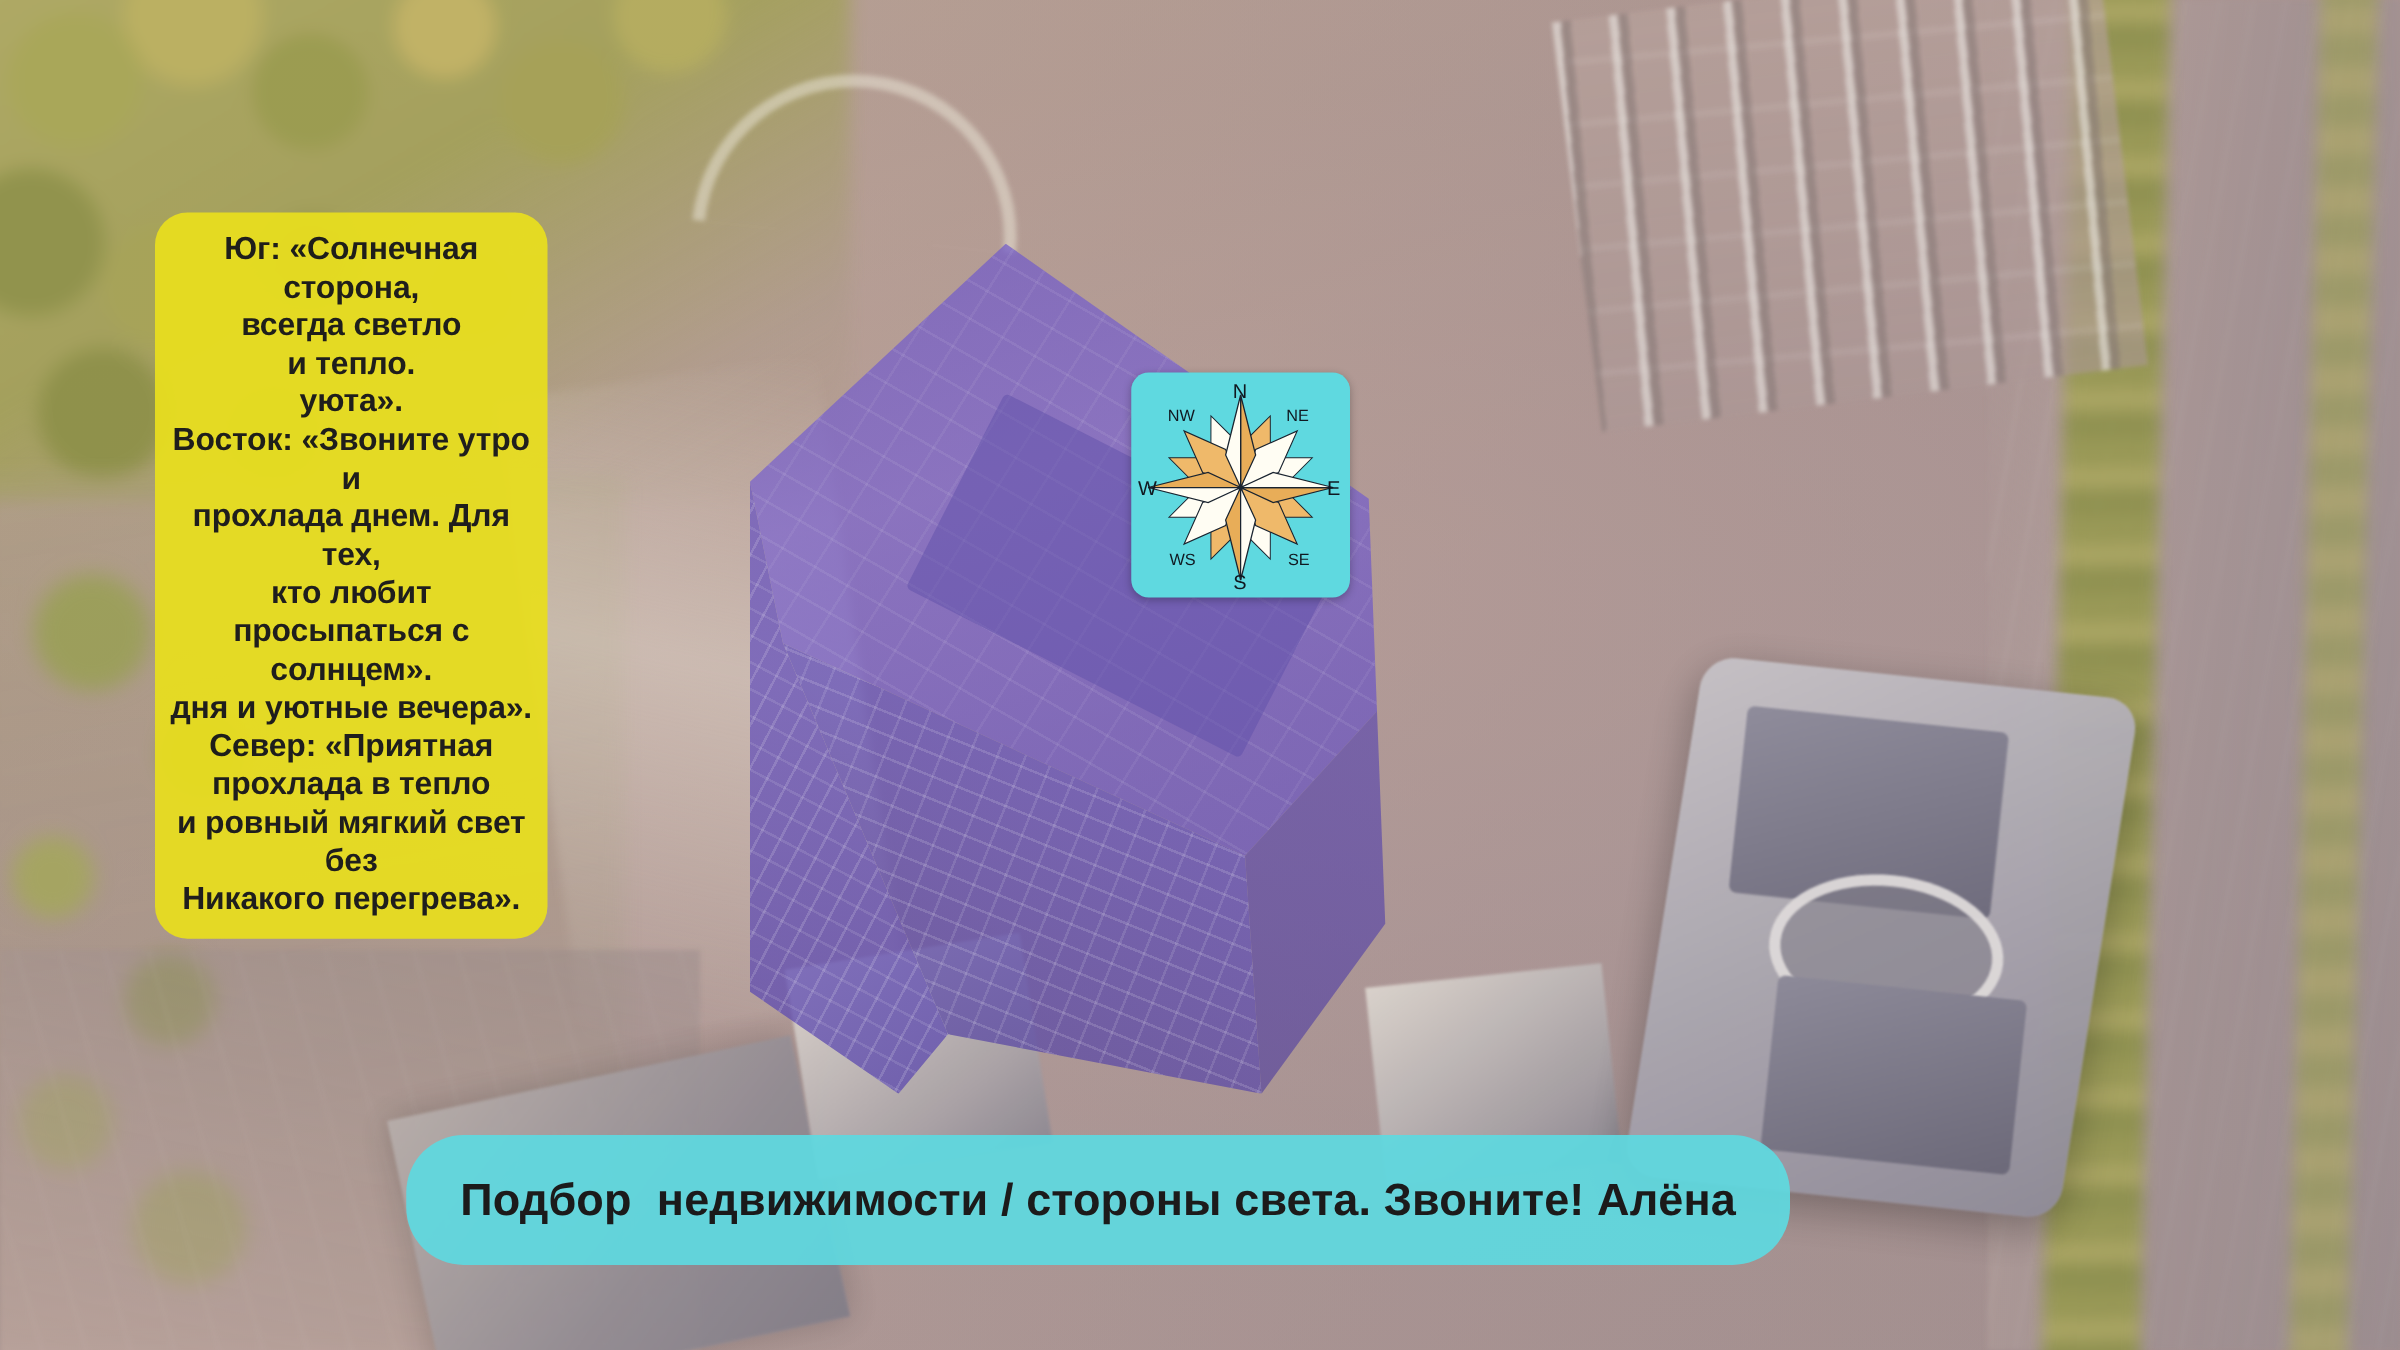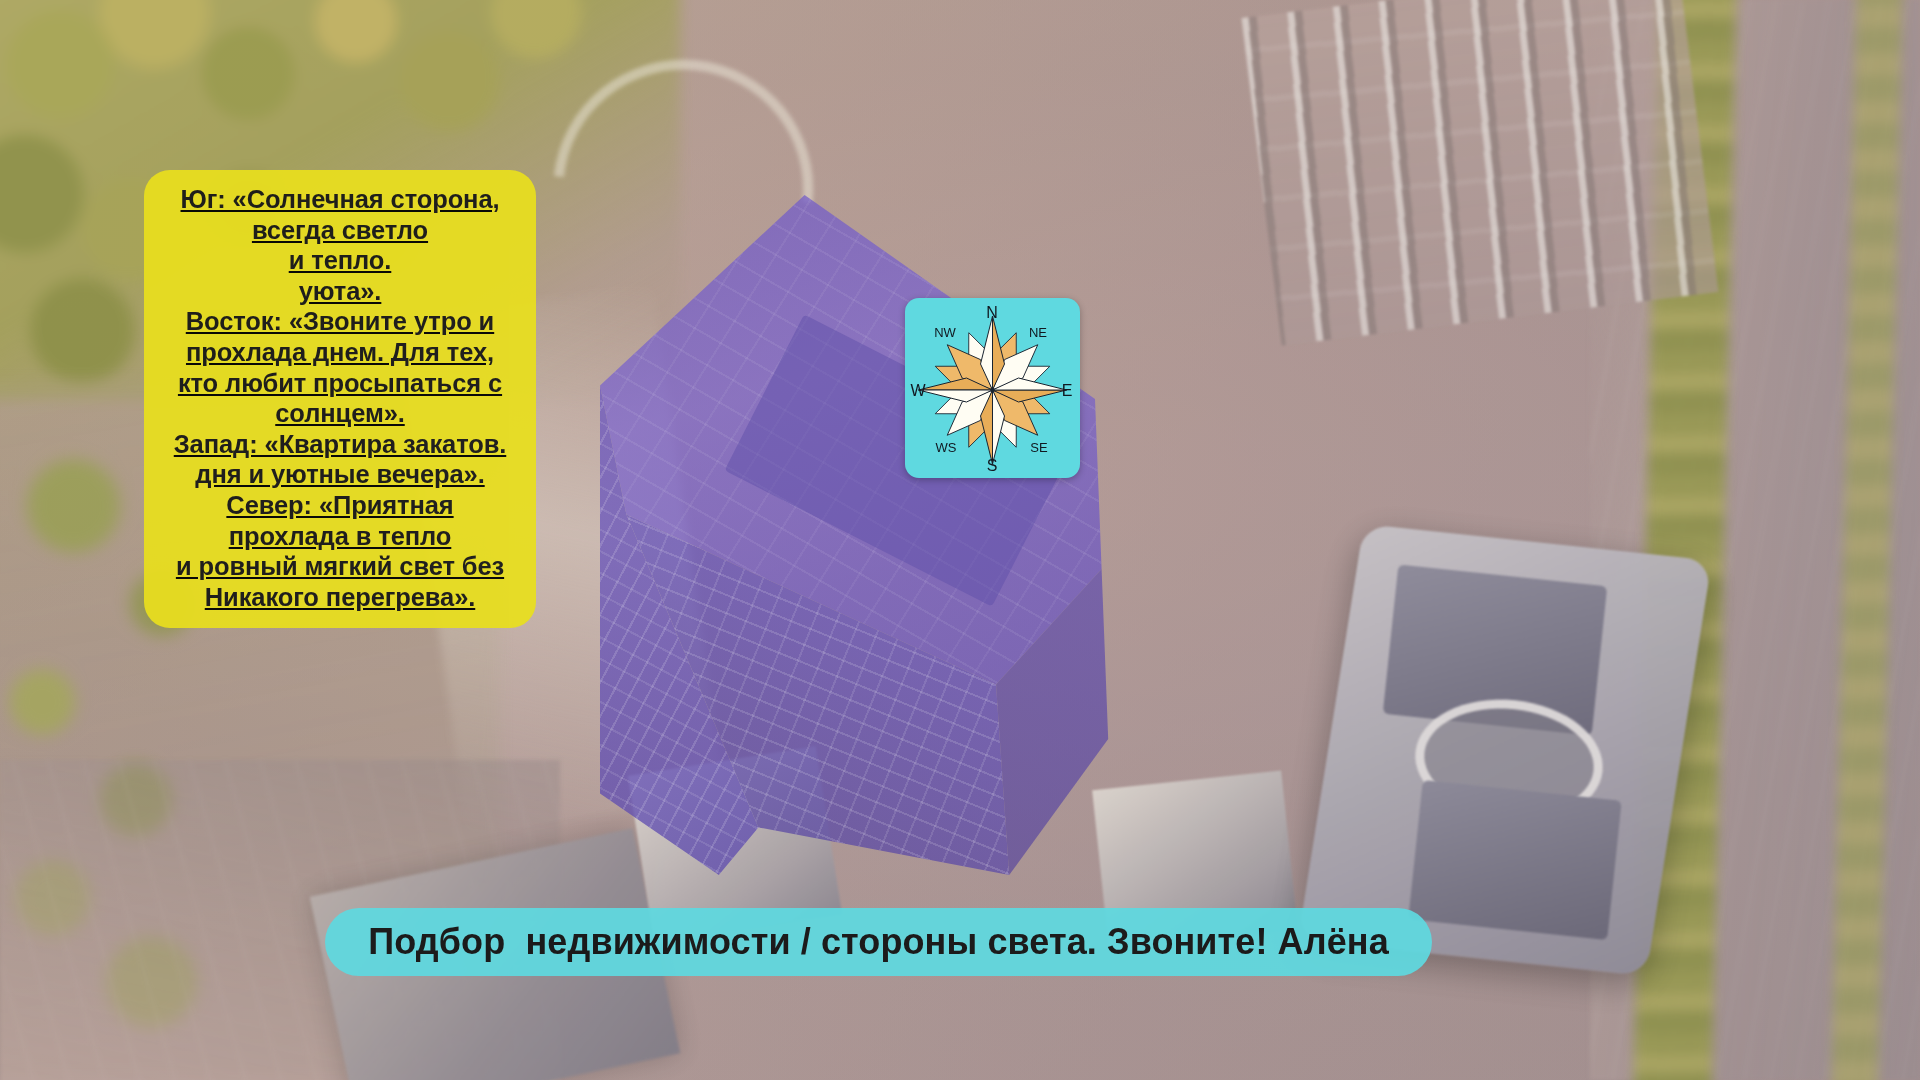--- a/index.html
+++ b/index.html
@@ -147,34 +147,34 @@
   .roof-grid{position:absolute;left:0;top:0;width:660px;height:680px;
     clip-path:polygon(31% 0%, 75% 30%, 76% 55%, 60% 72%, 4% 47%, 0 28%);
     background:
       repeating-linear-gradient(30deg, rgba(255,255,255,.10) 0 2px, rgba(0,0,0,0) 2px 26px),
       repeating-linear-gradient(122deg, rgba(255,255,255,.08) 0 2px, rgba(0,0,0,0) 2px 30px);
     opacity:.75;}
   .roof-court{position:absolute;left:148px;top:178px;width:300px;height:175px;
     transform:rotate(27deg);background:rgba(96,80,170,.5);border-radius:4px;}
 
   
-  .yellow-card{position:absolute;left:144px;top:170px;width:392px;
+  .yellow-card{position:absolute;left:124px;top:170px;width:314px;
     background:#e8de1f;border-radius:26px;padding:14px 12px 16px;
-    box-sizing:border-box;text-align:center;opacity:.94;text-decoration:underline;}
+    box-sizing:border-box;text-align:center;opacity:.94;}
   .yellow-card p{margin:0;color:#171717;font-weight:bold;font-size:25.5px;
     line-height:1.20;letter-spacing:-.1px;}
 
   
   .compass-card{position:absolute;left:905px;top:298px;width:175px;height:180px;
     background:#5fd9e0;border-radius:14px;box-shadow:0 2px 7px rgba(0,0,0,.28);}
   .compass-card svg{display:block;width:175px;height:180px;}
   .cmp-label{font-family:"Liberation Sans",sans-serif;fill:#101820;}
 
   
-  .banner{position:absolute;left:325px;top:908px;width:1107px;height:68px;
+  .banner{position:absolute;left:325px;top:908px;width:1107px;height:104px;
     background:#5fd9e0;border-radius:46px;display:flex;align-items:center;
     justify-content:center;opacity:.93;}
   .banner span{color:#121212;font-weight:bold;font-size:36px;letter-spacing:.1px;
     white-space:pre;}
 </style>
 </head>
 <body>
 
 <div id="stage">
 
@@ -211,21 +211,20 @@
 
   <div class="yellow-card">
     <p>Юг: «Солнечная сторона,</p>
     <p>всегда светло</p>
     <p>и тепло.</p>
     <p>уюта».</p>
     <p>Восток: «Звоните утро и</p>
     <p>прохлада днем. Для тех,</p>
     <p>кто любит просыпаться с</p>
     <p>солнцем».</p>
-    <p>Запад: «Квартира закатов.</p>
     <p>дня и уютные вечера».</p>
     <p>Север: «Приятная</p>
     <p>прохлада в тепло</p>
     <p>и ровный мягкий свет без</p>
     <p>Никакого перегрева».</p>
   </div>
 
   <div class="compass-card">
     <svg viewBox="0 0 175 180">
       <g transform="translate(87.5,92)">

